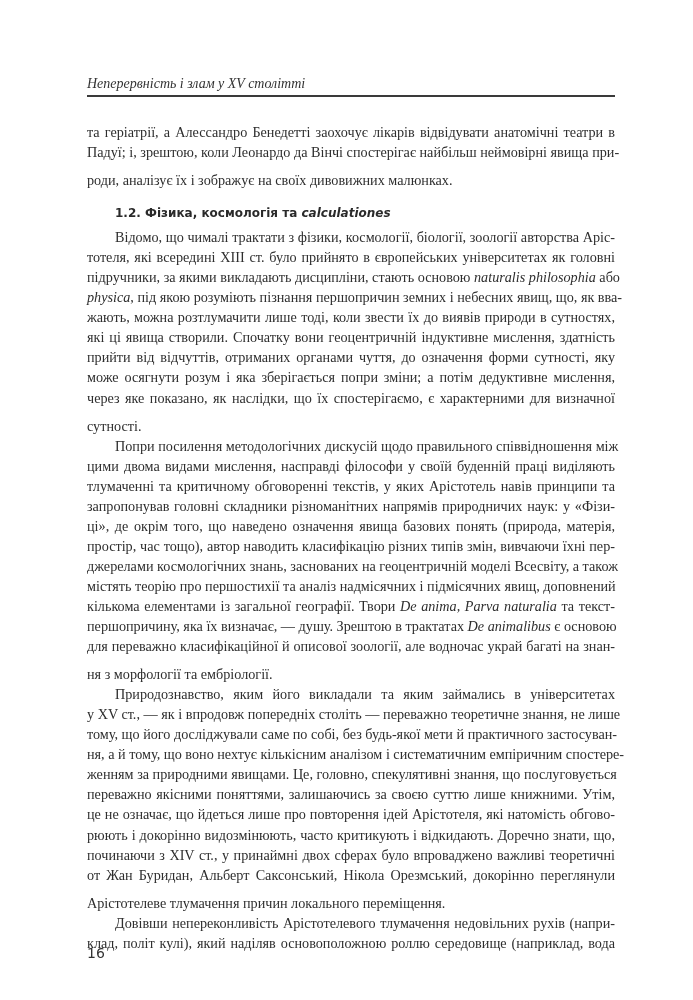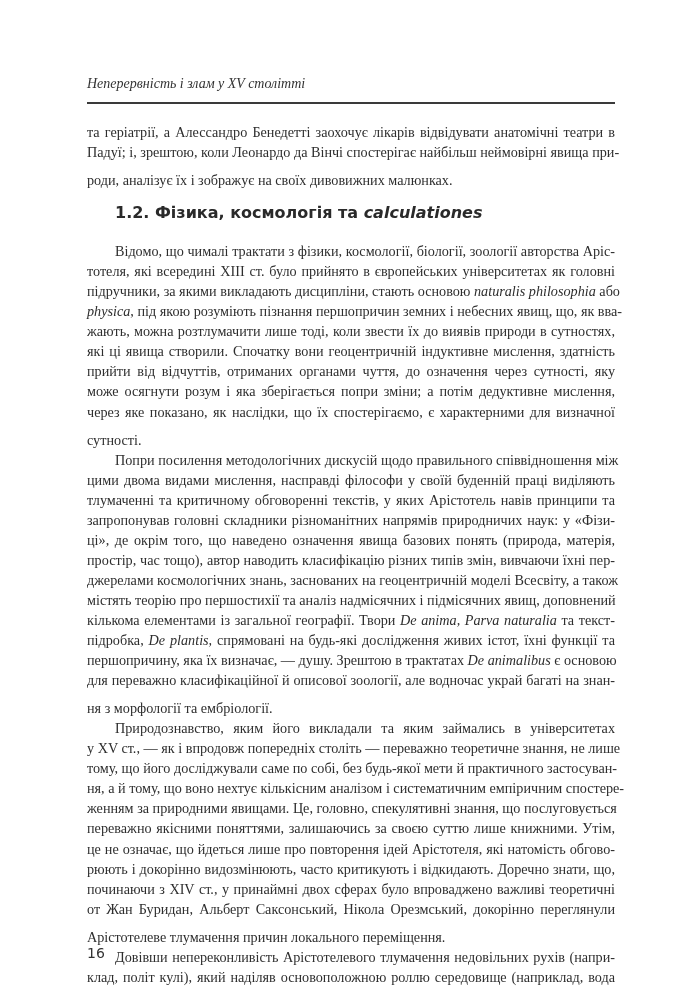--- a/index.html
+++ b/index.html
@@ -1,27 +1,27 @@
 <!DOCTYPE html>
 <html><head>
 <meta charset="utf-8">
 <style>
   html, body { margin: 0; padding: 0; background: #ffffff; }
   body { width: 693px; height: 1000px; position: relative; overflow: hidden;
          font-family: "DejaVu Serif", "Liberation Serif", serif; color: #2a2a2a; }
   .running-head { position: absolute; left: 87px; top: 76px; width: 528px;
          font-family: "Liberation Serif", serif; font-style: italic; font-size: 14px;
-         color: #333; padding-bottom: 10px; border-bottom: 2px solid #3a3a3a; }
+         color: #333; padding-bottom: 3px; border-bottom: 2px solid #3a3a3a; }
   .body-text { position: absolute; left: 87px; top: 122px; width: 528px;
          font-family: "Liberation Serif", serif; font-size: 14.2px; line-height: 20.05px; color: #2e2e2e; }
   .line { display: block; white-space: nowrap; text-align: justify; text-align-last: justify; height: 20.05px; }
   .line.last { text-align-last: left; margin-top: 8px; }
   .line.indent { padding-left: 28px; }
-  .heading { font-family: "DejaVu Sans", sans-serif; font-weight: bold; font-size: 16px;
-         color: #2a2a2a; padding-left: 28px; margin-top: 12px; margin-bottom: 17px; height: 22px; line-height: 22px; }
+  .heading { font-family: "DejaVu Sans", sans-serif; font-weight: bold; font-size: 12px;
+         color: #2a2a2a; padding-left: 28px; margin-top: 12px; margin-bottom: 3px; height: 22px; line-height: 22px; }
   .heading i { font-weight: bold; }
   i { font-style: italic; }
   .page-number { position: absolute; left: 87px; top: 945px;
          font-family: "DejaVu Sans", sans-serif; font-size: 14px; color: #333; }
 </style>
 </head>
 <body>
 
 <div class="running-head">Неперервність  і злам у XV столітті</div>
 
@@ -32,34 +32,33 @@
       <span class="line last">роди, аналізує їх і зображує на своїх дивовижних малюнках.</span>
     </div>
   <div class="heading"><span>1.2.</span> <span>Фізика, космологія та</span> <i>calculationes</i></div>
   <div id="lines-after">
       <span class="line indent">Відомо, що чималі трактати з фізики, космології, біології, зоології авторства Аріс-</span>
       <span class="line">тотеля, які всередині XIII ст. було прийнято в європейських університетах як головні</span>
       <span class="line">підручники, за якими викладають дисципліни, стають основою <i>naturalis philosophia</i> або</span>
       <span class="line"><i>physica</i>, під якою розуміють пізнання першопричин земних і небесних явищ, що, як вва-</span>
       <span class="line">жають, можна розтлумачити лише тоді, коли звести їх до виявів природи в сутностях,</span>
       <span class="line">які ці явища створили. Спочатку вони геоцентричній індуктивне мислення, здатність</span>
-      <span class="line">прийти від відчуттів, отриманих органами чуття, до означення через сутності, яку</span>
+      <span class="line">прийти від відчуттів, отриманих органами чуття, до означення форми сутності, яку</span>
       <span class="line">може осягнути розум і яка зберігається попри зміни; а потім дедуктивне мислення,</span>
       <span class="line">через яке показано, як наслідки, що їх спостерігаємо, є характерними для визначної</span>
       <span class="line last">сутності.</span>
       <span class="line indent">Попри посилення методологічних дискусій щодо правильного співвідношення між</span>
       <span class="line">цими двома видами мислення, насправді філософи у своїй буденній праці виділяють</span>
       <span class="line">тлумаченні та критичному обговоренні текстів, у яких Арістотель навів принципи та</span>
       <span class="line">запропонував головні складники різноманітних напрямів природничих наук: у «Фізи-</span>
       <span class="line">ці», де окрім того, що наведено означення явища базових понять (природа, матерія,</span>
       <span class="line">простір, час тощо), автор наводить класифікацію різних типів змін, вивчаючи їхні пер-</span>
       <span class="line">джерелами космологічних знань, заснованих на геоцентричній моделі Всесвіту, а також</span>
       <span class="line">містять теорію про першостихії та аналіз надмісячних і підмісячних явищ, доповнений</span>
       <span class="line">кількома елементами із загальної географії. Твори <i>De anima, Parva naturalia</i> та текст-</span>
-      <span class="line">підробка, <i>De plantis,</i> спрямовані на будь-які дослідження живих істот, їхні функції та</span>
       <span class="line">першопричину, яка їх визначає, — душу. Зрештою в трактатах <i>De animalibus</i> є основою</span>
       <span class="line">для переважно класифікаційної й описової зоології, але водночас украй багаті на знан-</span>
       <span class="line last">ня з морфології та ембріології.</span>
       <span class="line indent">Природознавство, яким його викладали та яким займались в університетах</span>
       <span class="line">у XV ст., — як і впродовж попередніх століть — переважно теоретичне знання, не лише</span>
       <span class="line">тому, що його досліджували саме по собі, без будь-якої мети й практичного застосуван-</span>
       <span class="line">ня, а й тому, що воно нехтує кількісним аналізом і систематичним емпіричним спостере-</span>
       <span class="line">женням за природними явищами. Це, головно, спекулятивні знання, що послуговується</span>
       <span class="line">переважно якісними поняттями, залишаючись за своєю суттю лише книжними. Утім,</span>
       <span class="line">це не означає, що йдеться лише про повторення ідей Арістотеля, які натомість обгово-</span>

